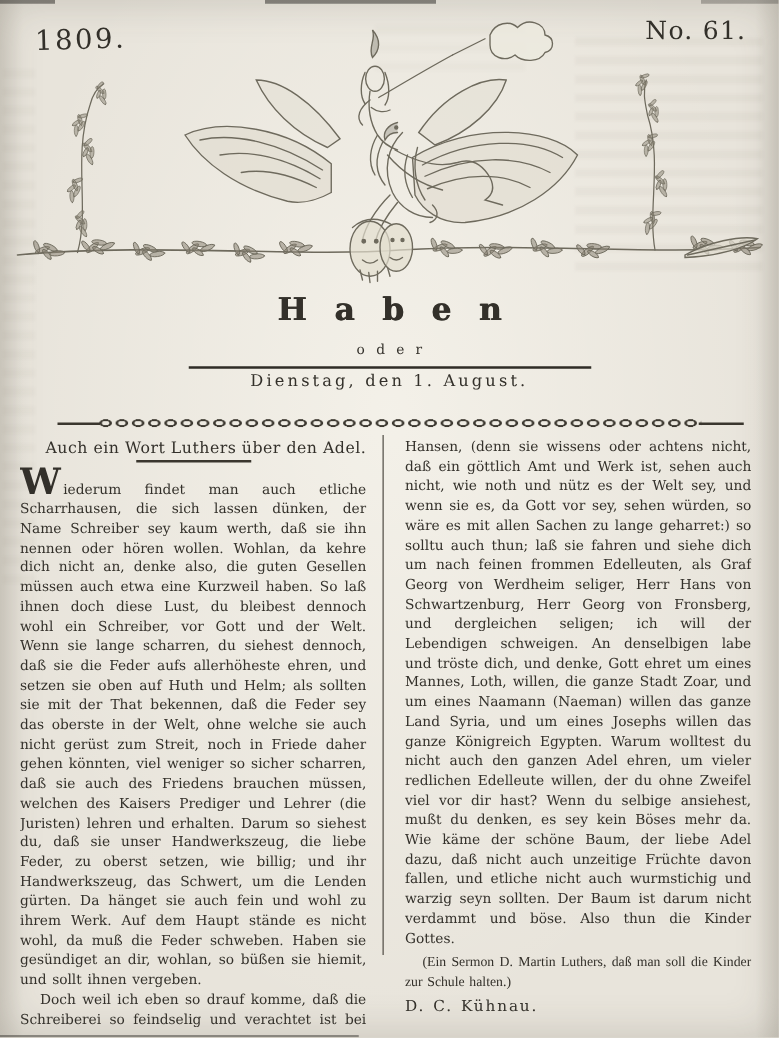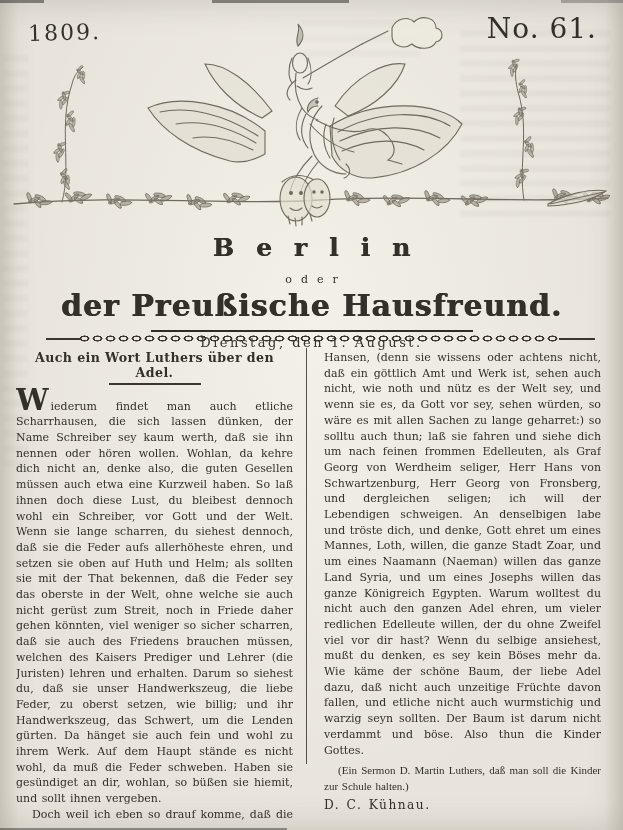--- a/index.html
+++ b/index.html
@@ -19,21 +19,21 @@
     background:linear-gradient(to right,#262420 0 7%,transparent 7% 34%,#262420 34% 56%,transparent 56% 90%,rgba(38,36,32,.6) 90%);}
   .edge-bottom{position:absolute;bottom:0;left:0;width:46%;height:2px;background:#2a2723;opacity:.45;}
   
   .bleed{position:absolute;filter:blur(1.2px);opacity:.55;pointer-events:none;
     background:repeating-linear-gradient(to bottom, rgba(122,114,100,.10) 0 7px, rgba(0,0,0,0) 7px 15px);}
   .bleed.b1{left:460px;top:30px;width:150px;height:190px;}
   .bleed.b2{left:2px;top:55px;width:26px;height:420px;opacity:.4;}
   .bleed.b3{left:300px;top:20px;width:120px;height:40px;opacity:.35;}
 
   .year{position:absolute;left:28px;top:20px;font-size:22px;letter-spacing:2px;transform:rotate(-1.5deg);}
-  .issue{position:absolute;right:26px;top:12px;font-size:28px;letter-spacing:1px;}
+  .issue{position:absolute;right:26px;top:12px;font-size:20px;letter-spacing:1px;}
 
   .engraving{position:absolute;left:0;top:6px;width:623px;height:226px;}
 
   .masthead{position:absolute;left:0;top:233px;width:100%;text-align:center;}
   .city{font-size:25px;font-weight:700;letter-spacing:22px;text-indent:22px;
         text-shadow:.5px 0 0 currentColor;}
   .connector{font-size:11px;letter-spacing:9px;text-indent:9px;margin-top:11px;}
   .mast-title{font-size:30px;font-weight:700;letter-spacing:1px;margin-top:2px;
         text-shadow:.7px 0 0 currentColor;}
   .mast-rule{width:322px;height:2.4px;background:#2f2c26;margin:7px auto 3px auto;}
@@ -173,35 +173,34 @@
         <circle cx="314" cy="186" r="1.2" fill="#6e6a5d"></circle>
         <circle cx="322" cy="186" r="1.2" fill="#6e6a5d"></circle>
         <path d="M290 202 q6 5 12 0"></path>
         <path d="M312 200 q5 4 10 0"></path>
         <path d="M288 210 l2 8 M295 212 l1 8 M302 211 l0 8 M310 208 l2 7"></path>
       </g>
     </g>
   </svg>
 
   <div class="masthead">
-    <div class="city">Berlin</div>
+    <div class="city">Haben</div>
     <div class="connector">oder</div>
-    <div class="mast-title">der Preußische Hausfreund.</div>
     <div class="mast-rule"></div>
     <div class="dateline">Dienstag, den 1. August.</div>
   </div>
 
   <div class="chain"></div>
   <div class="chain-end l"></div>
   <div class="chain-end r"></div>
 
   <div class="col-divider"></div>
 
   <div class="col left">
-    <h2 class="art-title" style="font-weight:bold;">Auch ein Wort Luthers über den Adel.</h2>
+    <h2 class="art-title" style="font-weight:normal;text-align:right;">Auch ein Wort Luthers über den Adel.</h2>
     <div class="title-rule"></div>
     <p class="dropcap">Wiederum findet man auch etliche Scharrhausen, die sich lassen dünken, der Name Schreiber sey kaum werth, daß sie ihn nennen oder hören wollen. Wohlan, da kehre dich nicht an, denke also, die guten Gesellen müssen auch etwa eine Kurzweil haben. So laß ihnen doch diese Lust, du bleibest dennoch wohl ein Schreiber, vor Gott und der Welt. Wenn sie lange scharren, du siehest dennoch, daß sie die Feder aufs allerhöheste ehren, und setzen sie oben auf Huth und Helm; als sollten sie mit der That bekennen, daß die Feder sey das oberste in der Welt, ohne welche sie auch nicht gerüst zum Streit, noch in Friede daher gehen könnten, viel weniger so sicher scharren, daß sie auch des Friedens brauchen müssen, welchen des Kaisers Prediger und Lehrer (die Juristen) lehren und erhalten. Darum so siehest du, daß sie unser Handwerkszeug, die liebe Feder, zu oberst setzen, wie billig; und ihr Handwerkszeug, das Schwert, um die Lenden gürten. Da hänget sie auch fein und wohl zu ihrem Werk. Auf dem Haupt stände es nicht wohl, da muß die Feder schweben. Haben sie gesündiget an dir, wohlan, so büßen sie hiemit, und sollt ihnen vergeben.</p>
     <p class="indent">Doch weil ich eben so drauf komme, daß die Schreiberei so feindselig und verachtet ist bei vielen</p>
 
   </div>
 
   <div class="col right">
     <p>Hansen, (denn sie wissens oder achtens nicht, daß ein göttlich Amt und Werk ist, sehen auch nicht, wie noth und nütz es der Welt sey, und wenn sie es, da Gott vor sey, sehen würden, so wäre es mit allen Sachen zu lange geharret:) so solltu auch thun; laß sie fahren und siehe dich um nach feinen frommen Edelleuten, als Graf Georg von Werdheim seliger, Herr Hans von Schwartzenburg, Herr Georg von Fronsberg, und dergleichen seligen; ich will der Lebendigen schweigen. An denselbigen labe und tröste dich, und denke, Gott ehret um eines Mannes, Loth, willen, die ganze Stadt Zoar, und um eines Naamann (Naeman) willen das ganze Land Syria, und um eines Josephs willen das ganze Königreich Egypten. Warum wolltest du nicht auch den ganzen Adel ehren, um vieler redlichen Edelleute willen, der du ohne Zweifel viel vor dir hast? Wenn du selbige ansiehest, mußt du denken, es sey kein Böses mehr da. Wie käme der schöne Baum, der liebe Adel dazu, daß nicht auch unzeitige Früchte davon fallen, und etliche nicht auch wurmstichig und warzig seyn sollten. Der Baum ist darum nicht verdammt und böse. Also thun die Kinder Gottes.</p>
     <p class="credit">(Ein Sermon D. Martin Luthers, daß man soll die Kinder zur Schule halten.)</p>
     <p class="signature">D. C. Kühnau.</p>

